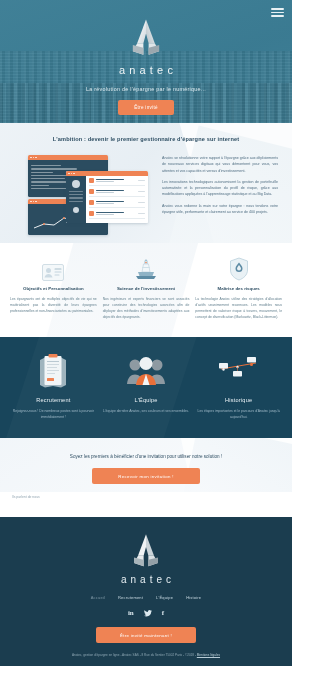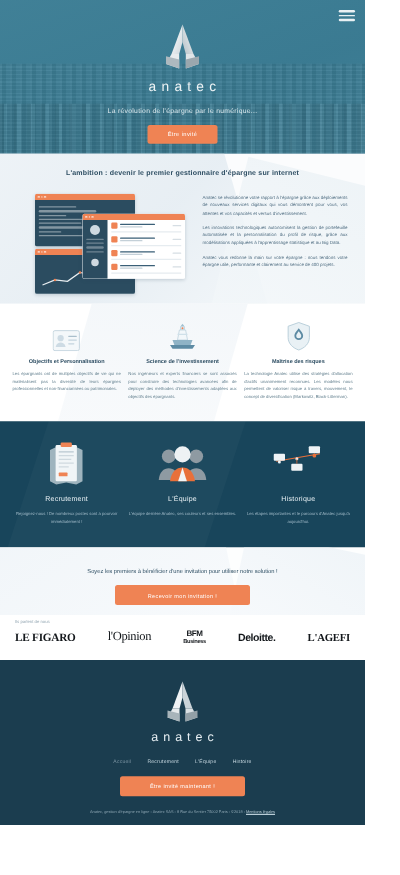--- a/index.html
+++ b/index.html
@@ -406,30 +406,20 @@
     </div>
   </section>
 
   <section class="cta">
     <div class="cta-text">Soyez les premiers à bénéficier d'une invitation pour utiliser notre solution !</div>
     <button class="btn-orange">Recevoir mon invitation !</button>
   </section>
 
   <section class="press">
     <div class="press-label">Ils parlent de nous</div>
-    <div class="press-row">
-      <div class="plogo p-figaro">LE FIGARO</div>
-      <div class="plogo p-opinion">l'Opinion</div>
-      <div class="plogo p-bfm">
-        <b>BFM</b>
-        <s>Business</s>
-      </div>
-      <div class="plogo p-deloitte">Deloitte.</div>
-      <div class="plogo p-agefi">L'AGEFI</div>
-    </div>
   </section>
 
   <footer class="footer">
     <div class="logo-mark">
       <svg viewBox="0 0 100 100">
         <polygon points="50,8 30,62 44,62 50,40" fill="#f0f3f5"></polygon>
         <polygon points="50,8 70,62 56,62 50,40" fill="#cbd4d9"></polygon>
         <polygon points="30,62 44,62 44,88 20,80" fill="#e6eaec"></polygon>
         <polygon points="20,80 44,88 44,72 20,66" fill="#a8b4ba"></polygon>
         <polygon points="70,62 56,62 56,88 80,80" fill="#dbe1e4"></polygon>
@@ -438,20 +428,29 @@
     </div>
     <div class="brand">anatec</div>
 
     <nav class="fnav">
       <a href="#" class="active">Accueil</a>
       <a href="#">Recrutement</a>
       <a href="#">L'Équipe</a>
       <a href="#">Histoire</a>
     </nav>
 
+    <div class="fsocial">
+      <span>in</span>
+      <span>
+        <svg width="8" height="7" viewBox="0 0 16 14" style="vertical-align:middle">
+          <path d="M16 1.7a6.4 6.4 0 01-1.9.5A3.2 3.2 0 0015.5.4a6.5 6.5 0 01-2.1.8A3.3 3.3 0 007.8 4a9.3 9.3 0 01-6.8-3.4 3.3 3.3 0 001 4.4A3.2 3.2 0 01.6 4.6a3.3 3.3 0 002.6 3.2 3.3 3.3 0 01-1.5.1 3.3 3.3 0 003 2.3A6.6 6.6 0 010 11.6a9.3 9.3 0 005 1.5c6.1 0 9.4-5 9.4-9.4v-.4A6.6 6.6 0 0016 1.7z" fill="#dce8ee"></path>
+        </svg>
+      </span>
+      <span>f</span>
+    </div>
 
     <button class="btn-orange">Être invité maintenant !</button>
 
     <div class="copyright">
       <span>Anatec, gestion d'épargne en ligne - Anatec SAS - 8 Rue du Sentier 75002 Paris - ©2018 - </span><a href="#">Mentions légales</a>
     </div>
   </footer>
 
 </div>
 

